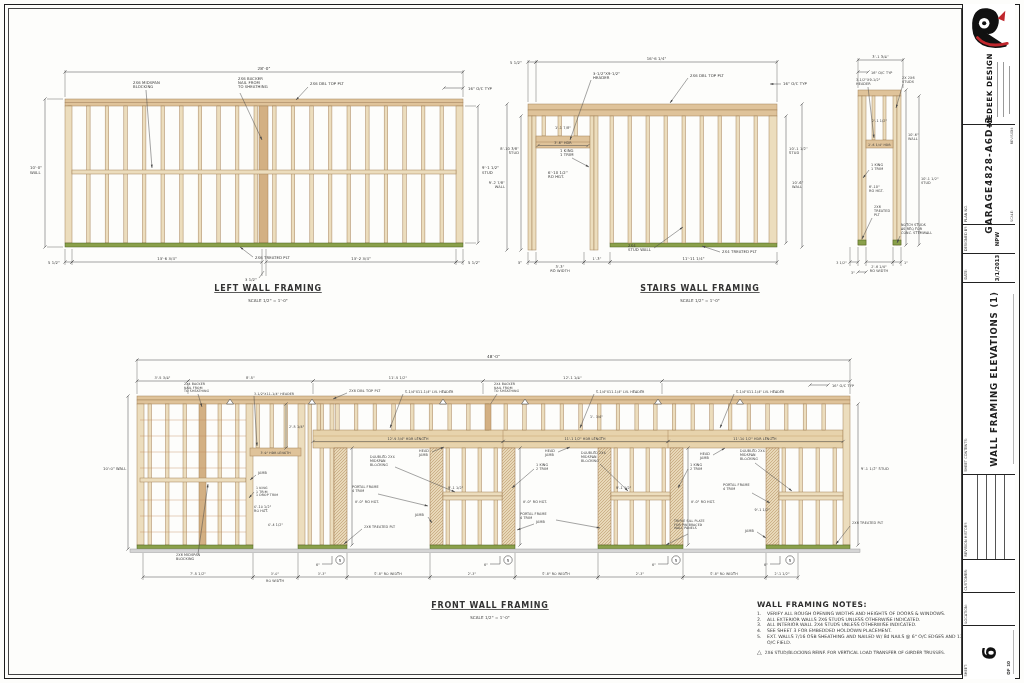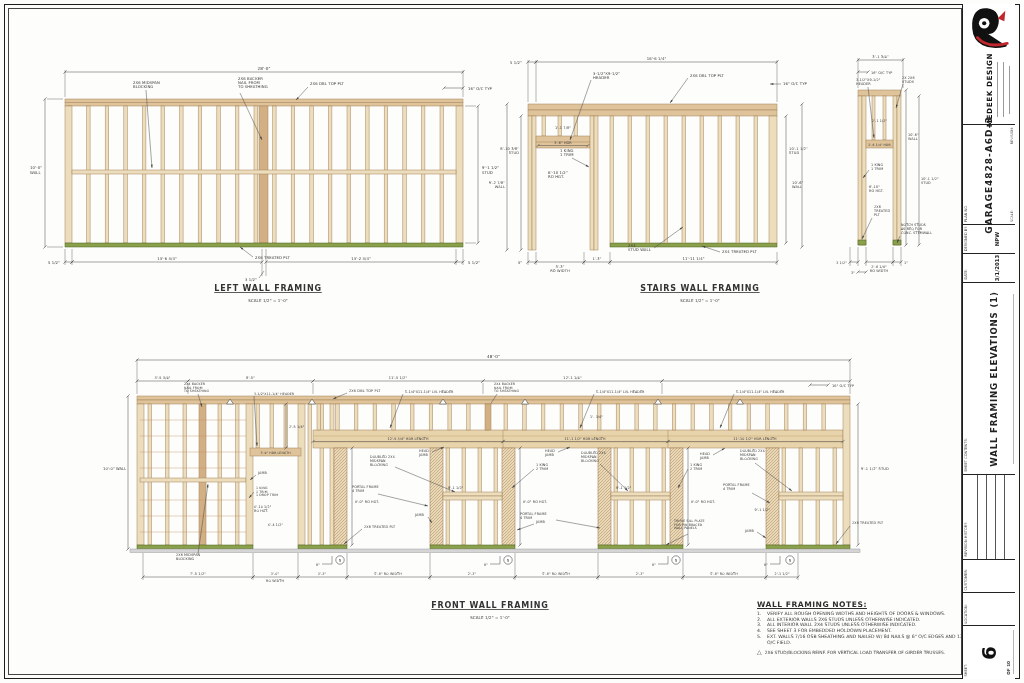--- a/index.html
+++ b/index.html
@@ -4,21 +4,21 @@
 <style>
   html,body{margin:0;padding:0;background:#e8e8e4;}
   .sheet{position:relative;width:1024px;height:683px;background:#fdfdfb;overflow:hidden;
          font-family:"DejaVu Sans",sans-serif;color:#3a3a3a;}
   .border-outer{position:absolute;left:4px;top:4px;right:4px;bottom:4px;border:1.2px solid #1d1d1d;pointer-events:none;}
   .border-inner{position:absolute;left:8px;top:8px;right:62px;bottom:8px;border:0.8px solid #444;pointer-events:none;}
   #drawings{position:absolute;left:0;top:0;}
   #drawings text{font-family:"DejaVu Sans",sans-serif;}
   
   .notes{position:absolute;left:757px;top:600px;width:212px;}
-  .notes h3{margin:0 0 2px 0;font-size:7.6px;font-weight:bold;text-decoration:underline;letter-spacing:.5px;color:#2f2f2f;}
+  .notes h3{margin:0 0 2px 0;font-size:7.6px;font-weight:bold;letter-spacing:.5px;color:#2f2f2f;}
   .note-row{display:flex;font-size:4.6px;line-height:1.25;color:#3c3c3c;}
   .note-num{width:10px;flex:none;}
   .tri-note{display:flex;margin-top:4px;font-size:4.4px;white-space:nowrap;color:#3c3c3c;align-items:center;}
   .tri-glyph{font-size:6px;margin-right:3px;line-height:1;}
   
   .titleblock{position:absolute;left:962px;top:4px;width:52px;height:675px;border-left:1.2px solid #1d1d1d;background:#fff;}
   .tb-box{position:absolute;left:0;width:52px;border-bottom:1px solid #222;box-sizing:border-box;}
   .vtext{writing-mode:vertical-rl;transform:rotate(180deg);white-space:nowrap;}
   .vlabel{position:absolute;left:1px;bottom:2px;font-size:3.6px;color:#444;}
   .vcenter{position:absolute;left:50%;top:50%;transform:translate(-50%,-50%) ;}

